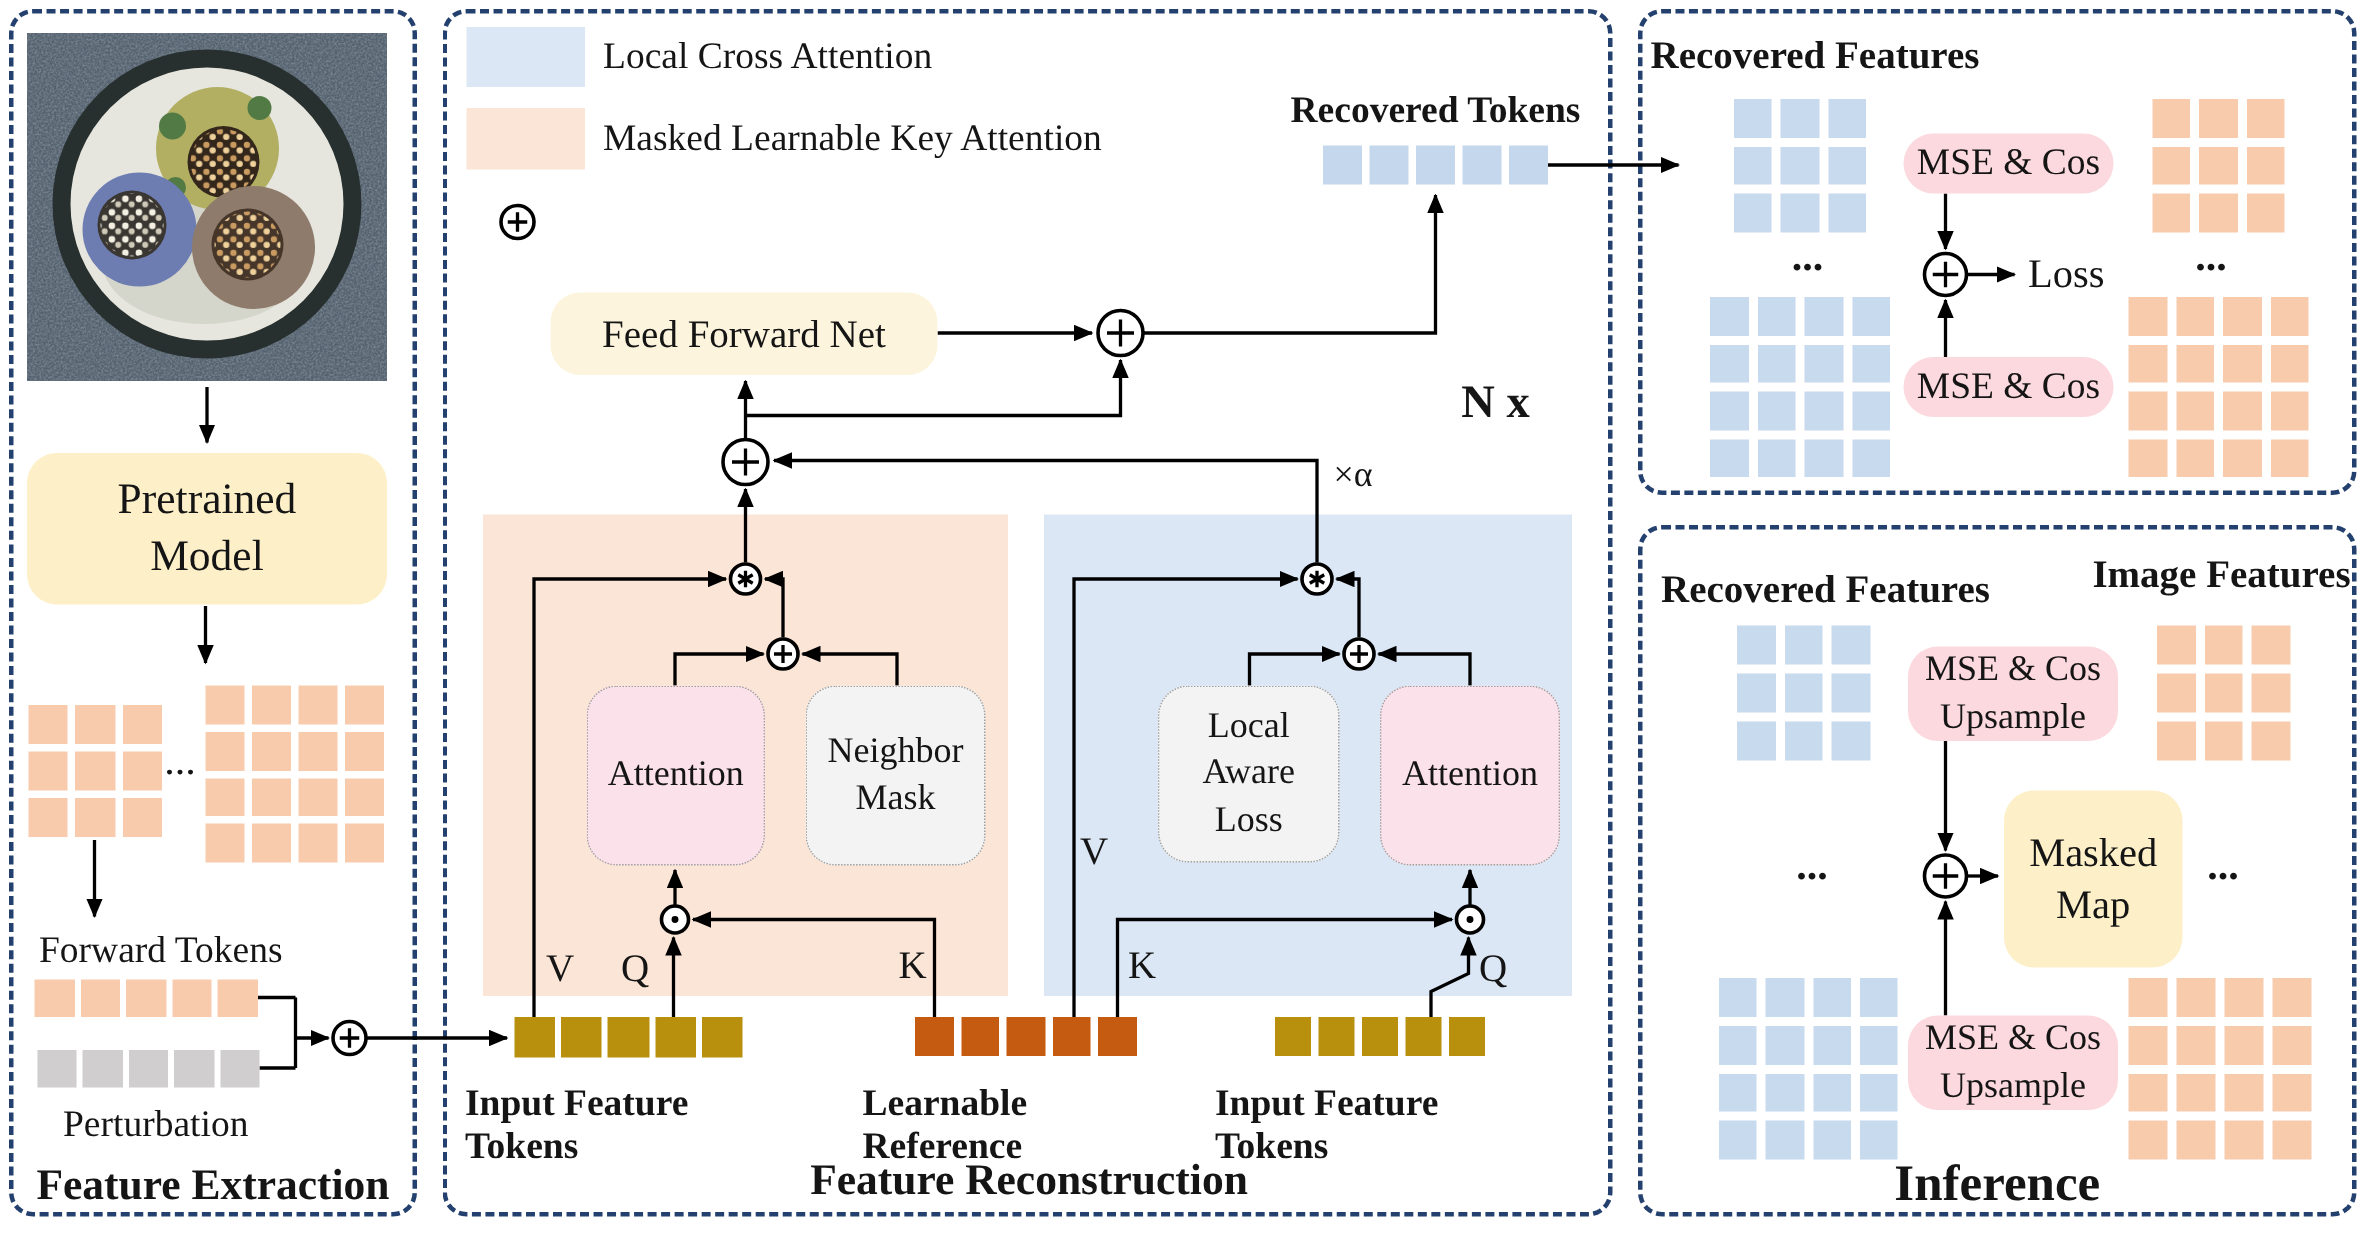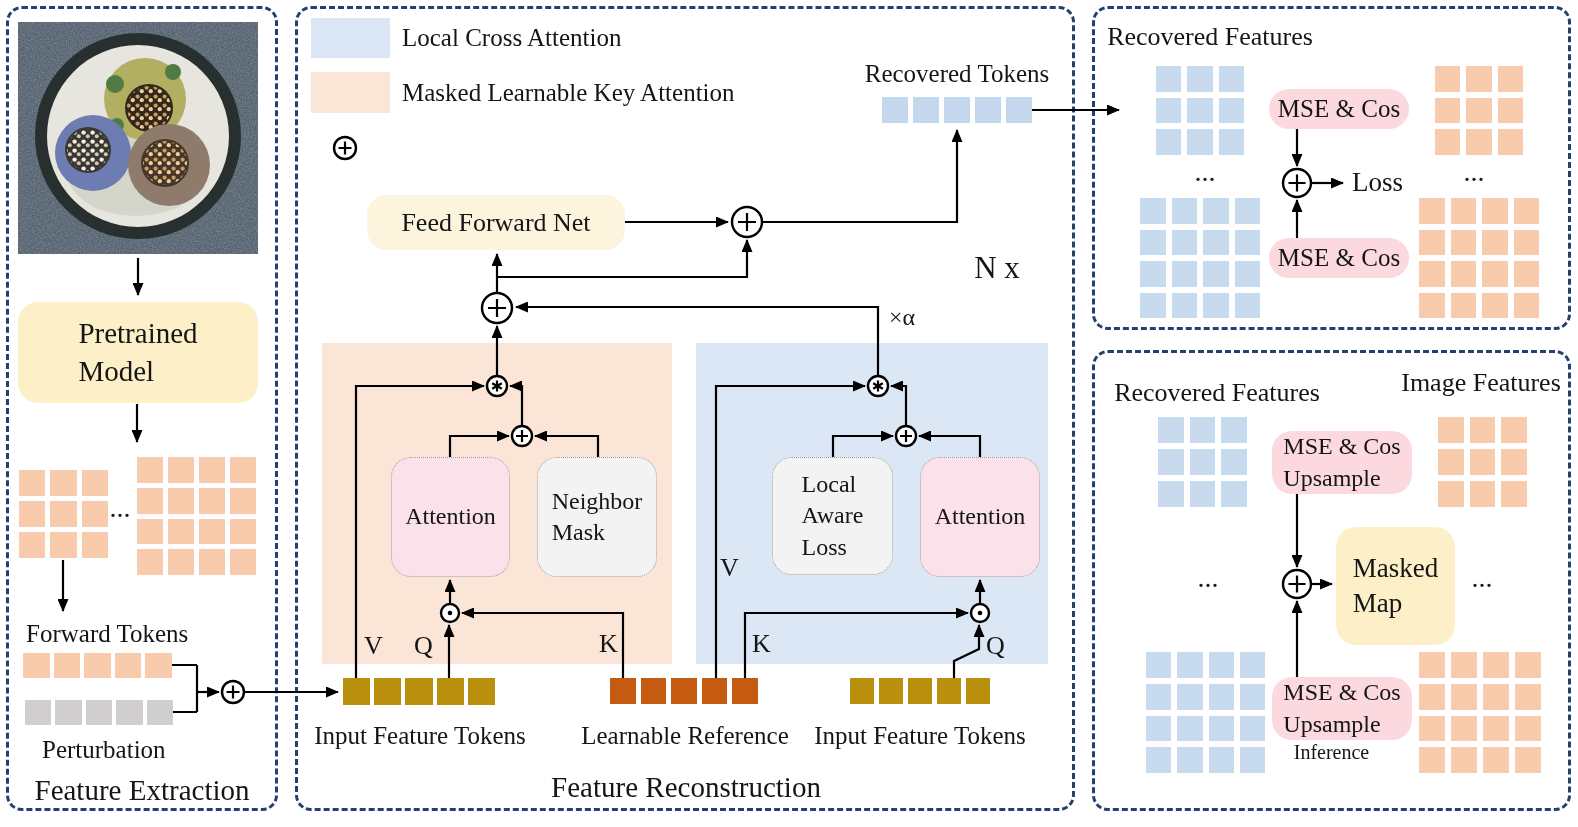--- a/index.html
+++ b/index.html
@@ -1,23 +1,23 @@
 <!DOCTYPE html>
 <html style="--accent-navy: #24406e; --block-blue: #dbe7f4; --block-orange: #fbe5d6; --box-yellow: #fdf0c8; --ffn-yellow: #fcf4dc; --box-pink: #fcd9de; --attention-pink: #fbe1e9; --mask-gray: #f3f3f3; --cell-blue: #c8daee; --cell-orange: #f8cbad; --token-gold: #b8900e; --token-rust: #c55a11; --token-gray: #d0cece; --token-blue: #c4d7ec;"><head>
 <meta charset="utf-8">
 <style>
   html,body{margin:0;padding:0;background:#fff;}
   #canvas{position:relative;width:1578px;height:827px;background:#ffffff;overflow:hidden;
           font-family:"Liberation Serif","DejaVu Serif",serif;color:#151515;}
   .abs{position:absolute;}
   .panel{position:absolute;border:3px dashed var(--accent-navy);border-radius:16px;box-sizing:border-box;background:transparent;}
-  .box{position:absolute;display:flex;align-items:center;justify-content:center;text-align:left;
+  .box{position:absolute;display:flex;align-items:center;justify-content:center;text-align:center;
        white-space:pre-line;box-sizing:border-box;line-height:1.3;border-radius:20px;}
   .lbl{position:absolute;white-space:pre-line;line-height:1.15;}
-  .ctr{text-align:left;display:flex;align-items:center;justify-content:center;}
+  .ctr{text-align:left;display:flex;align-items:center;justify-content:center;font-weight:bold;}
   .grid{position:absolute;display:grid;}
   .tokens{position:absolute;display:flex;}
   .tokens>div{flex:1;}
   .dotbox{border:1.5px dotted #9f9f9f;}
   .w{stroke:#000;stroke-width:2.2;fill:none;}
   .oc{fill:#fff;stroke:#000;stroke-width:2.4;}
   svg{display:block;}
   #wires{position:absolute;left:0;top:0;pointer-events:none;}
 </style>
 </head>
@@ -406,15 +406,15 @@
       <div style="background: rgb(248, 203, 173);"></div>
       <div style="background: rgb(248, 203, 173);"></div>
       <div style="background: rgb(248, 203, 173);"></div>
       <div style="background: rgb(248, 203, 173);"></div>
       <div style="background: rgb(248, 203, 173);"></div>
       <div style="background: rgb(248, 203, 173);"></div>
       <div style="background: rgb(248, 203, 173);"></div>
       <div style="background: rgb(248, 203, 173);"></div>
       <div style="background: rgb(248, 203, 173);"></div>
     </div>
-  <div class="lbl ctr" style="left:1092px;top:741px;width:479px;font-size:20px">Inference</div>
+  <div class="lbl ctr" style="left:1092px;top:770px;width:479px;font-size:34px">Inference</div>
 
 </div>
 
 </body></html>

